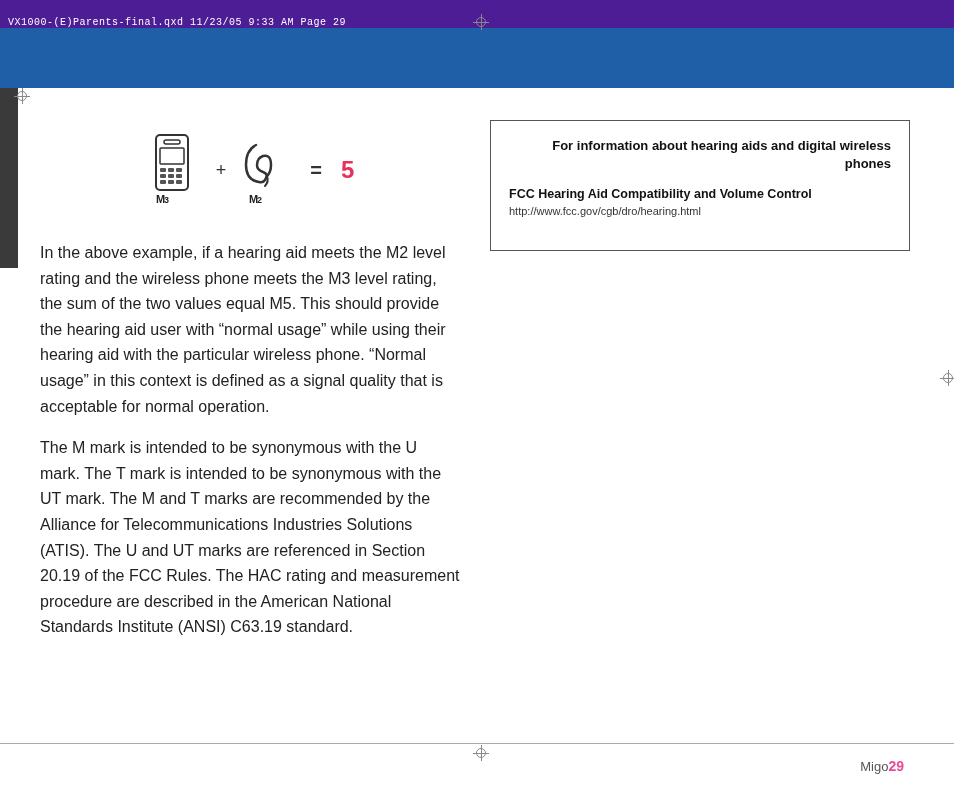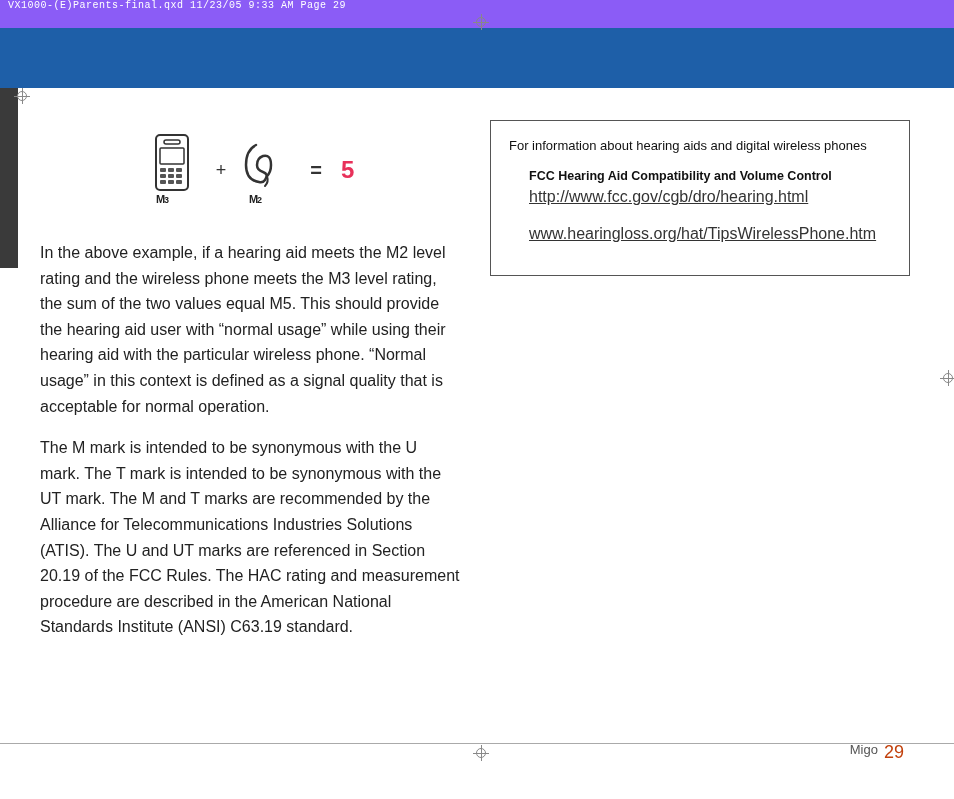--- a/index.html
+++ b/index.html
@@ -13,23 +13,23 @@
       overflow: hidden;
     }
 
     
     .header-bar {
       position: absolute;
       top: 0;
       left: 0;
       width: 954px;
       height: 28px;
-      background: #8b5cf6;
-      display: flex;
-      align-items: flex-start;
+      background: #4c1d95;
+      display: flex;
+      align-items: flex-end;
       padding: 0 8px;
     }
 
     .header-bar .file-info {
       color: #ffffff;
       font-size: 10px;
       font-family: 'Courier New', monospace;
       letter-spacing: 0.5px;
     }
 
@@ -104,77 +104,75 @@
     }
 
     .info-box {
       border: 1.5px solid #555;
       padding: 16px 18px;
       background: #fff;
     }
 
     .info-box-title {
       font-size: 13px;
-      font-weight: normal;
+      font-weight: bold;
       color: #111;
       line-height: 1.4;
       margin-bottom: 14px;
+      text-align: right;
     }
 
     .info-item {
       margin-bottom: 14px;
-      margin-left: 20px;
     }
 
     .info-item-title {
       font-size: 12.5px;
       font-weight: bold;
       color: #111;
       margin-bottom: 3px;
     }
 
     .info-item-url {
-      font-size: 16px;
+      font-size: 11px;
       color: #333;
       line-height: 1.4;
       word-break: break-all;
-      text-decoration: underline;
     }
 
     
     .bottom-bar {
       position: absolute;
       bottom: 55px;
       left: 0;
       width: 954px;
       height: 1.5px;
       background: #aaa;
     }
 
     
     .page-number {
       position: absolute;
-      bottom: 36px;
+      bottom: 25px;
       right: 50px;
       font-size: 13px;
       color: #333;
       display: flex;
-      align-items: flex-start;
-      gap: 6px;
+      align-items: flex-end;
     }
 
     .page-number .brand {
       font-size: 13px;
       color: #555;
     }
 
     .page-number .num {
-      font-size: 18px;
-      font-weight: normal;
-      color: #c2410c;
+      font-size: 14px;
+      font-weight: bold;
+      color: #ec4899;
     }
 
     
     .crosshair {
       position: absolute;
       width: 16px;
       height: 16px;
     }
 
     .crosshair::before {
@@ -274,21 +272,20 @@
 
       <div class="info-item">
         <div class="info-item-title">FCC Hearing Aid Compatibility and Volume Control</div>
         <div class="info-item-url">http://www.fcc.gov/cgb/dro/hearing.html</div>
       </div>
 
       <div class="info-item">
       </div>
 
       <div class="info-item">
-        <div class="info-item-url">www.hearingloss.org/hat/TipsWirelessPhone.htm</div>
       </div>
 
 
     </div>
   </div>
 
 </div>
 
 <div class="bottom-bar"></div>
 

